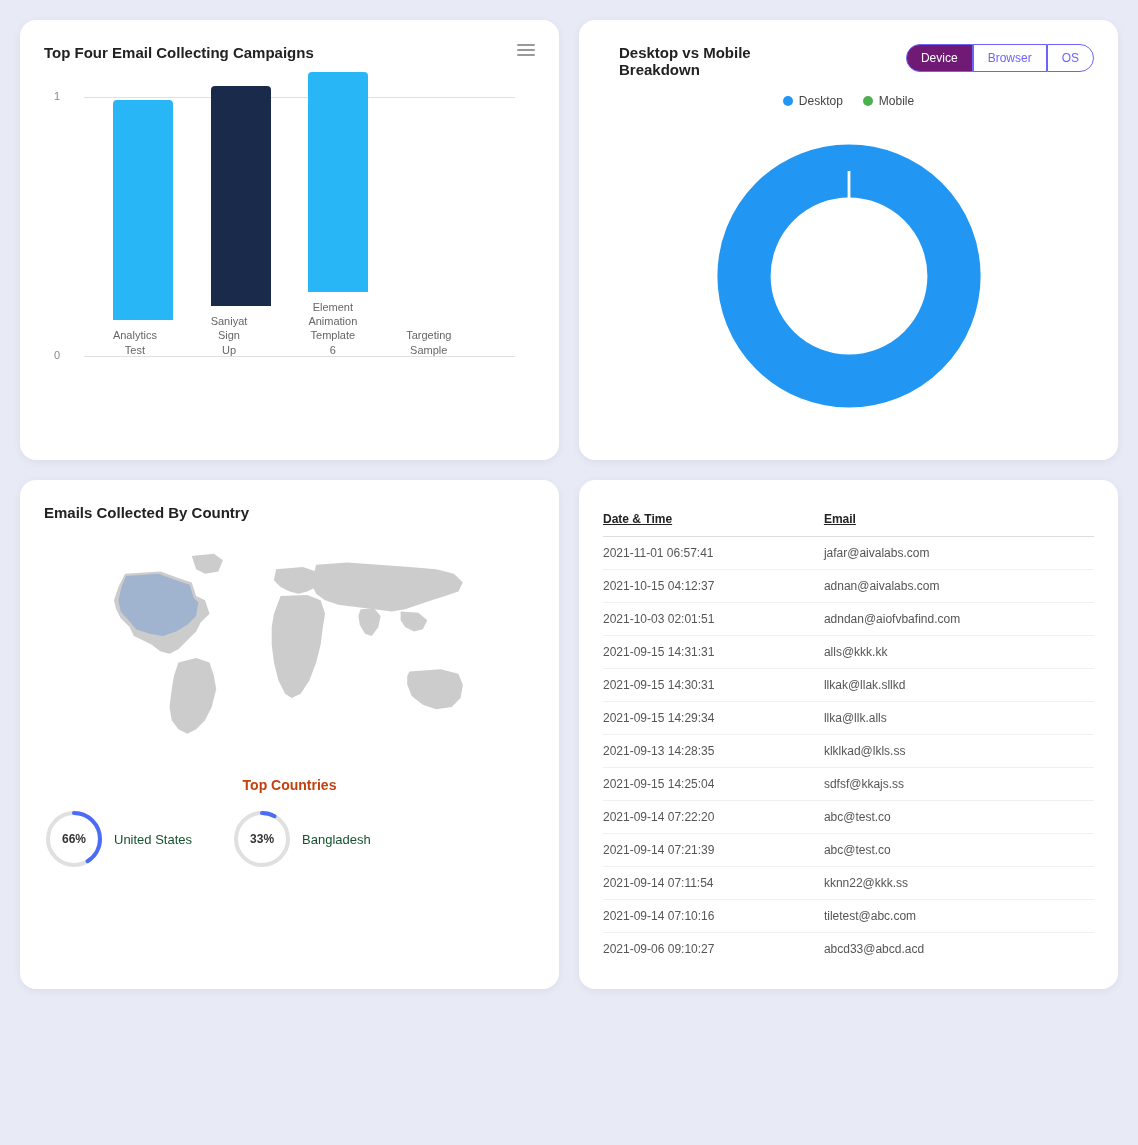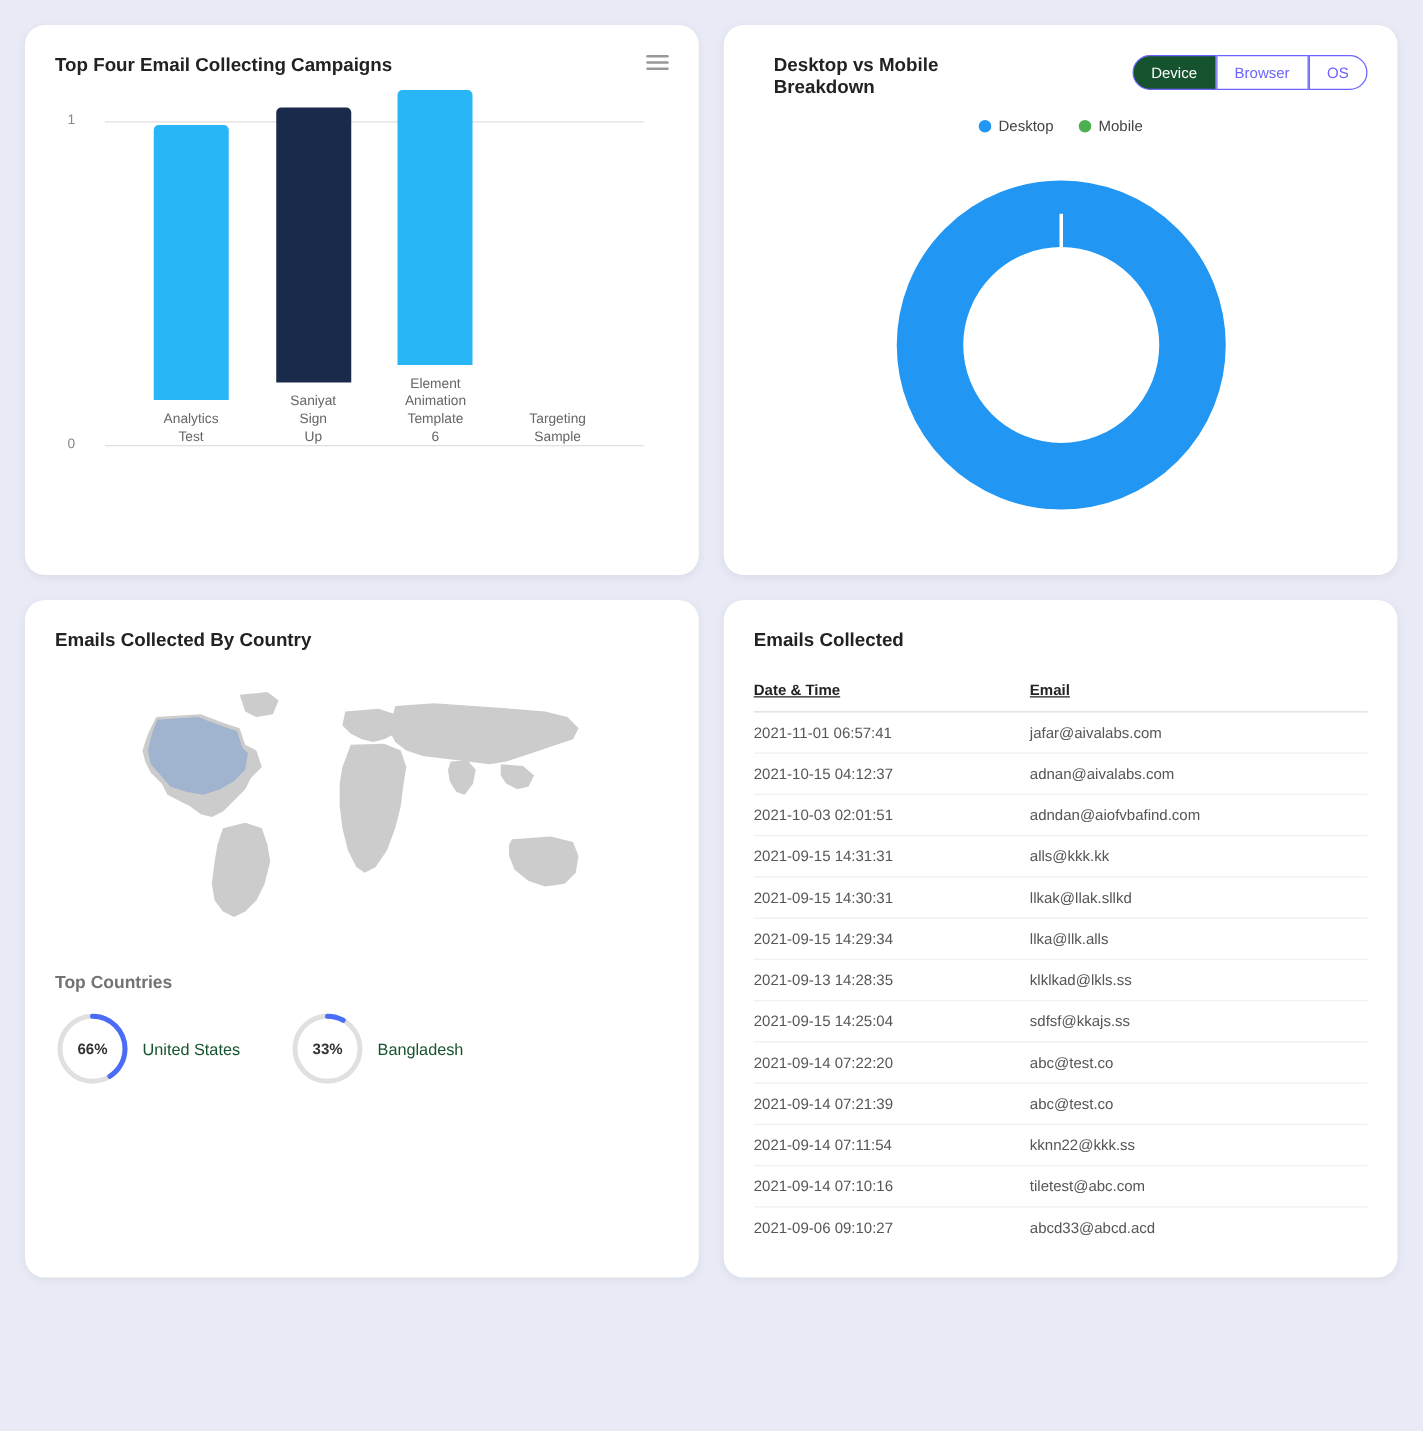--- a/index.html
+++ b/index.html
@@ -82,21 +82,21 @@
       right: 20px;
       bottom: 60px;
       display: flex;
       align-items: flex-end;
       justify-content: space-around;
       padding: 0 20px;
     }
     .bar-group {
       display: flex;
       flex-direction: column;
-      align-items: center;
+      align-items: flex-start;
       flex: 1;
       max-width: 80px;
     }
     .bar {
       width: 60px;
       border-radius: 4px 4px 0 0;
     }
     .bar-label {
       margin-top: 8px;
       font-size: 11px;
@@ -127,21 +127,21 @@
       font-size: 12px;
       border: 1.5px solid #6c63ff;
       cursor: pointer;
       background: white;
       color: #6c63ff;
       font-weight: 500;
     }
     .device-tab:first-child { border-radius: 20px 0 0 20px; }
     .device-tab:last-child { border-radius: 0 20px 20px 0; }
     .device-tab.active {
-      background: #14532d;
+      background: #701a75;
       color: white;
     }
     .donut-legend {
       display: flex;
       gap: 20px;
       margin: 16px 0 8px 0;
       justify-content: center;
     }
     .legend-item {
       display: flex;
@@ -177,22 +177,23 @@
       height: 220px;
       display: flex;
       align-items: center;
       justify-content: center;
       margin: 8px 0 20px 0;
     }
     .world-map-svg { width: 100%; height: 200px; }
     .top-countries-title {
       font-size: 14px;
       font-weight: 600;
-      color: #737373;
+      color: #c2410c;
       margin-bottom: 16px;
+      text-align: center;
     }
     .countries-row {
       display: flex;
       gap: 40px;
     }
     .country-item {
       display: flex;
       align-items: center;
       gap: 10px;
     }
@@ -368,21 +369,20 @@
         <circle cx="30" cy="30" r="26" fill="none" stroke="#4a6cf7" stroke-width="4" stroke-dasharray="53.9 163.4" stroke-dashoffset="40.8" transform="rotate(-90 30 30)" stroke-linecap="round"></circle>
       </svg>
       <div class="circular-progress-text">33%</div>
     </div>
     <span class="country-name">Bangladesh</span>
   </div>
       </div>
   </div>
 
   <div class="card emails-card">
-    <div class="card-title">Emails Collected</div>
     <table class="emails-table">
       <thead>
         <tr>
           <th>Date &amp; Time</th>
           <th>Email</th>
         </tr>
       </thead>
       <tbody id="emails-tbody">
       <tr>
             <td>2021-11-01 06:57:41</td>

